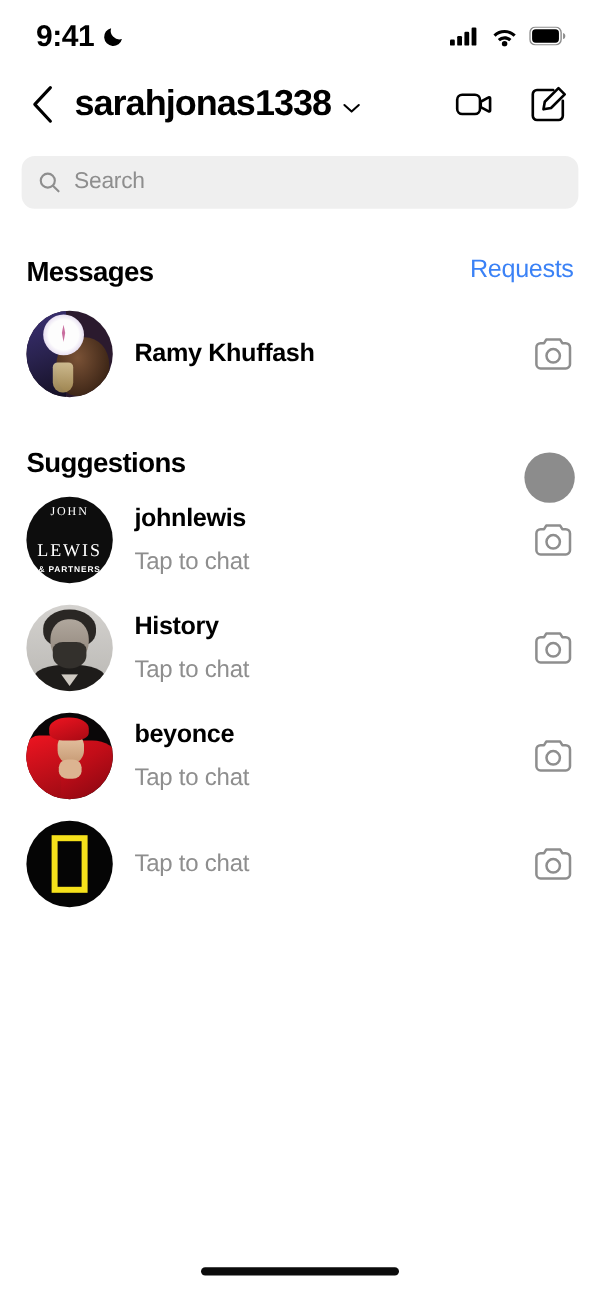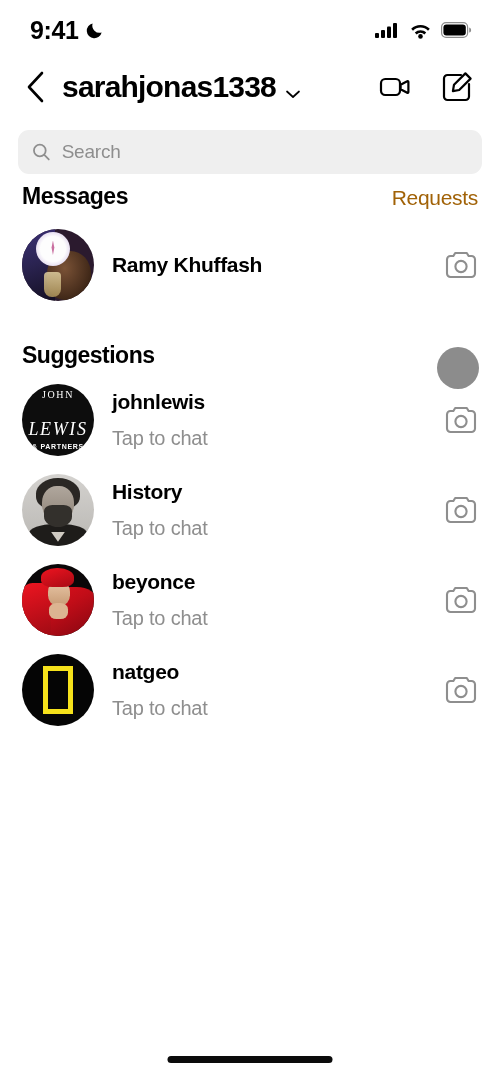--- a/index.html
+++ b/index.html
@@ -21,21 +21,21 @@
   .status-time { font-size:25px; font-weight:700; color:#000; letter-spacing:-0.4px; }
   .moon-icon { width:19px; height:19px; display:block; }
   .status-right { display:flex; align-items:center; gap:9px; }
 
   
   .header {
     height:62px; display:flex; align-items:center;
     padding:0 26px 0 24px; gap:0;
   }
   .back-btn { width:30px; height:34px; display:flex; align-items:center; justify-content:flex-start; cursor:pointer; }
-  .title-wrap { display:flex; align-items:flex-end; gap:9px; margin-left:8px; }
+  .title-wrap { display:flex; align-items:center; gap:9px; margin-left:8px; }
   .page-title {
     font-size:30px; font-weight:700; color:#000;
     letter-spacing:-0.8px; line-height:1;
   }
   .chev-down { width:16px; height:16px; margin-top:5px; }
   .header-actions { margin-left:auto; display:flex; align-items:center; gap:28px; }
   .hdr-icon { width:34px; height:34px; cursor:pointer; }
 
   
   .search-wrap { padding:12px 18px 0; }
@@ -45,25 +45,25 @@
   }
   .search-input {
     border:none; background:transparent; outline:none;
     font-family:"Liberation Sans", sans-serif;
     font-size:19px; color:#111; width:100%; letter-spacing:-0.2px;
   }
   .search-input::placeholder { color:#8e8e8e; }
 
   
   .section-head {
-    display:flex; align-items:flex-end; justify-content:space-between;
-    padding:9px 22px 10px 22px;
+    display:flex; align-items:flex-start; justify-content:space-between;
+    padding:39px 22px 10px 22px;
   }
   .section-title { font-size:23px; font-weight:700; color:#000; letter-spacing:-0.5px; }
-  .section-action { font-size:21px; color:#a16207; letter-spacing:-0.3px; cursor:pointer; }
+  .section-action { font-size:21px; color:#3b82f6; letter-spacing:-0.3px; cursor:pointer; }
   .section-head.suggestions { padding-top:32px; padding-bottom:6px; }
 
   
   .row {
     display:flex; align-items:center;
     padding:9px 22px 9px 22px; gap:18px; cursor:pointer;
     position:relative;
   }
   .avatar {
     width:72px; height:72px; border-radius:50%;
@@ -107,21 +107,21 @@
     background:linear-gradient(180deg,#d8c79a 0%, #a98f56 100%);
     border-radius:4px 4px 8px 8px; opacity:.9;
   }
 
   .av-jl { background:#0d0d0d; display:flex; align-items:center; justify-content:center; }
   .jl-stack {
     display:flex; flex-direction:column; align-items:center;
     color:#fff; line-height:1;
   }
   .jl-l1 { font-size:10px; letter-spacing:1.6px; font-family:"Liberation Serif", serif; }
-  .jl-l2 { font-size:18px; letter-spacing:1.6px; font-family:"Liberation Serif", serif; margin-top:20px;font-style:italic; }
+  .jl-l2 { font-size:15px; letter-spacing:1.6px; font-family:"Liberation Serif", serif; margin-top:20px; }
   .jl-l3 { font-size:7px; letter-spacing:0.7px; font-weight:700; margin-top:5px; }
 
   .av-hist { background:linear-gradient(180deg,#d4d2cf 0%, #b9b7b3 100%); }
   .av-hist .hair {
     position:absolute; left:20%; top:6%; width:60%; height:44%;
     border-radius:50% 50% 42% 42%; background:#2a2724;
   }
   .av-hist .facep {
     position:absolute; left:28%; top:17%; width:44%; height:50%;
     border-radius:46% 46% 48% 48%;
@@ -329,21 +329,20 @@
         <circle cx="17" cy="16.5" r="5.6" fill="none" stroke="#8e8e8e" stroke-width="2.1"></circle>
       </svg>
     </div>
   </div>
 
   <div class="row">
     <div class="avatar av-ng">
       <div class="ng-rect"></div>
     </div>
     <div class="row-text">
-      <span class="row-name">natgeo</span>
       <span class="row-sub">Tap to chat</span>
     </div>
     <div class="row-right">
       <svg class="cam-icon" viewBox="0 0 34 30">
         <path d="M3 9.5A3.5 3.5 0 0 1 6.5 6h2.9l1.8-3h11.6l1.8 3h2.9A3.5 3.5 0 0 1 31 9.5v14A3.5 3.5 0 0 1 27.5 27h-21A3.5 3.5 0 0 1 3 23.5z" fill="none" stroke="#8e8e8e" stroke-width="2.1" stroke-linejoin="round"></path>
         <circle cx="17" cy="16.5" r="5.6" fill="none" stroke="#8e8e8e" stroke-width="2.1"></circle>
       </svg>
     </div>
   </div>
 

